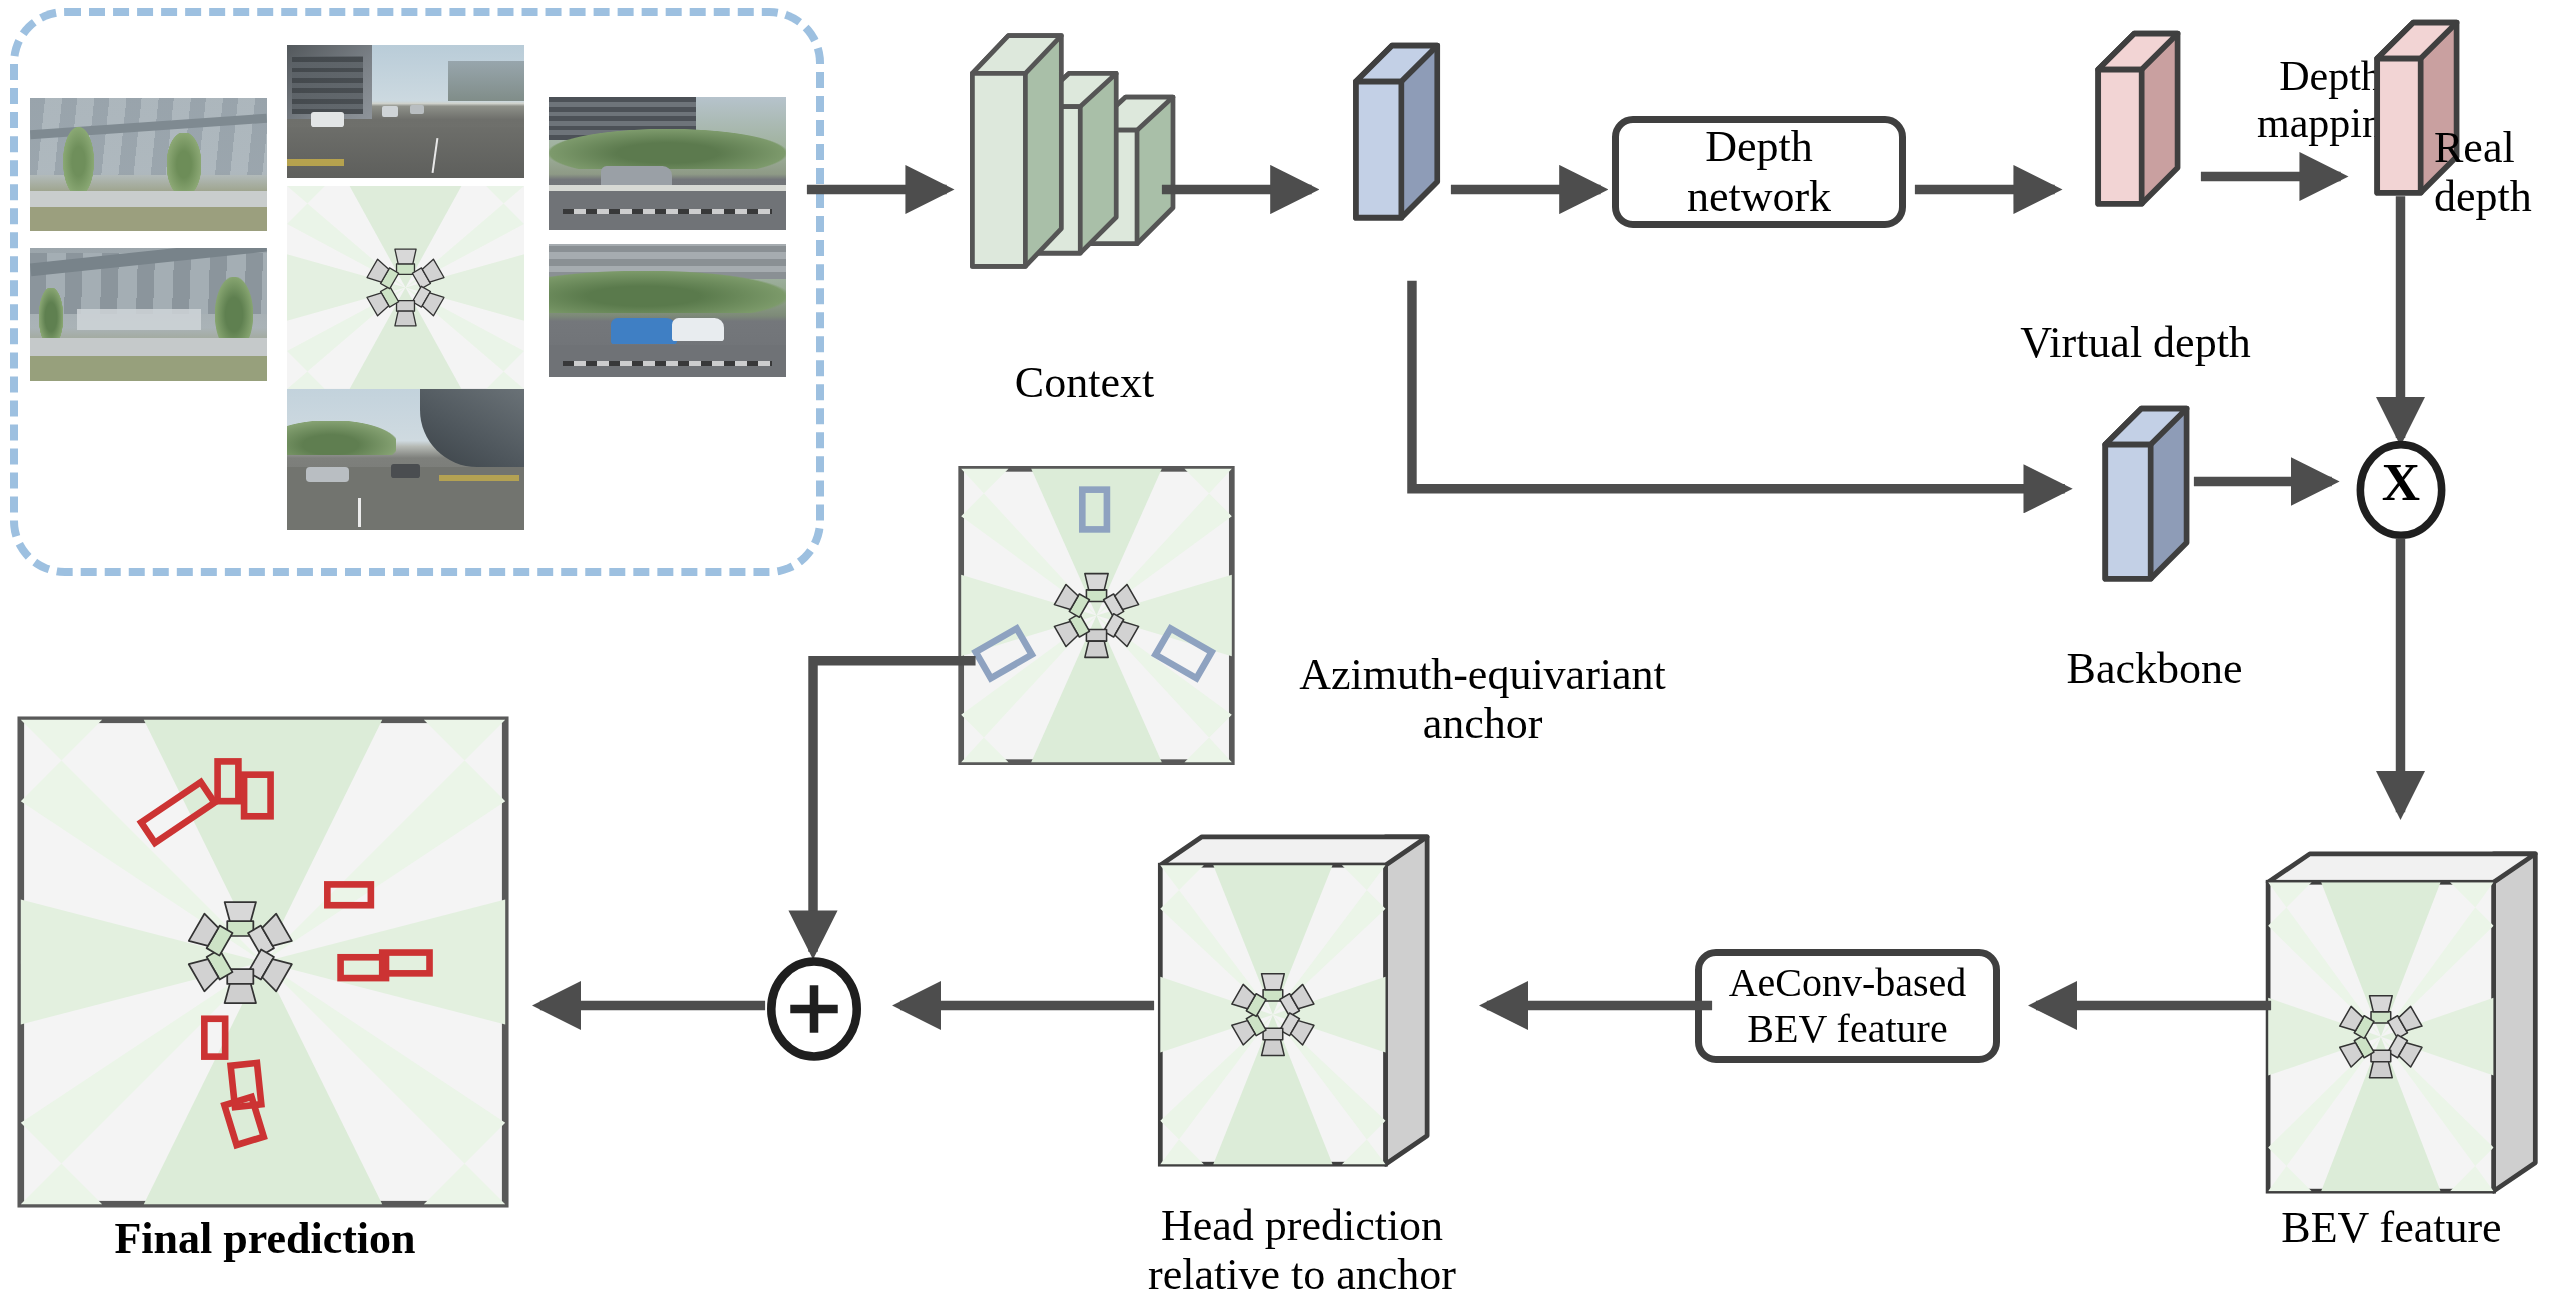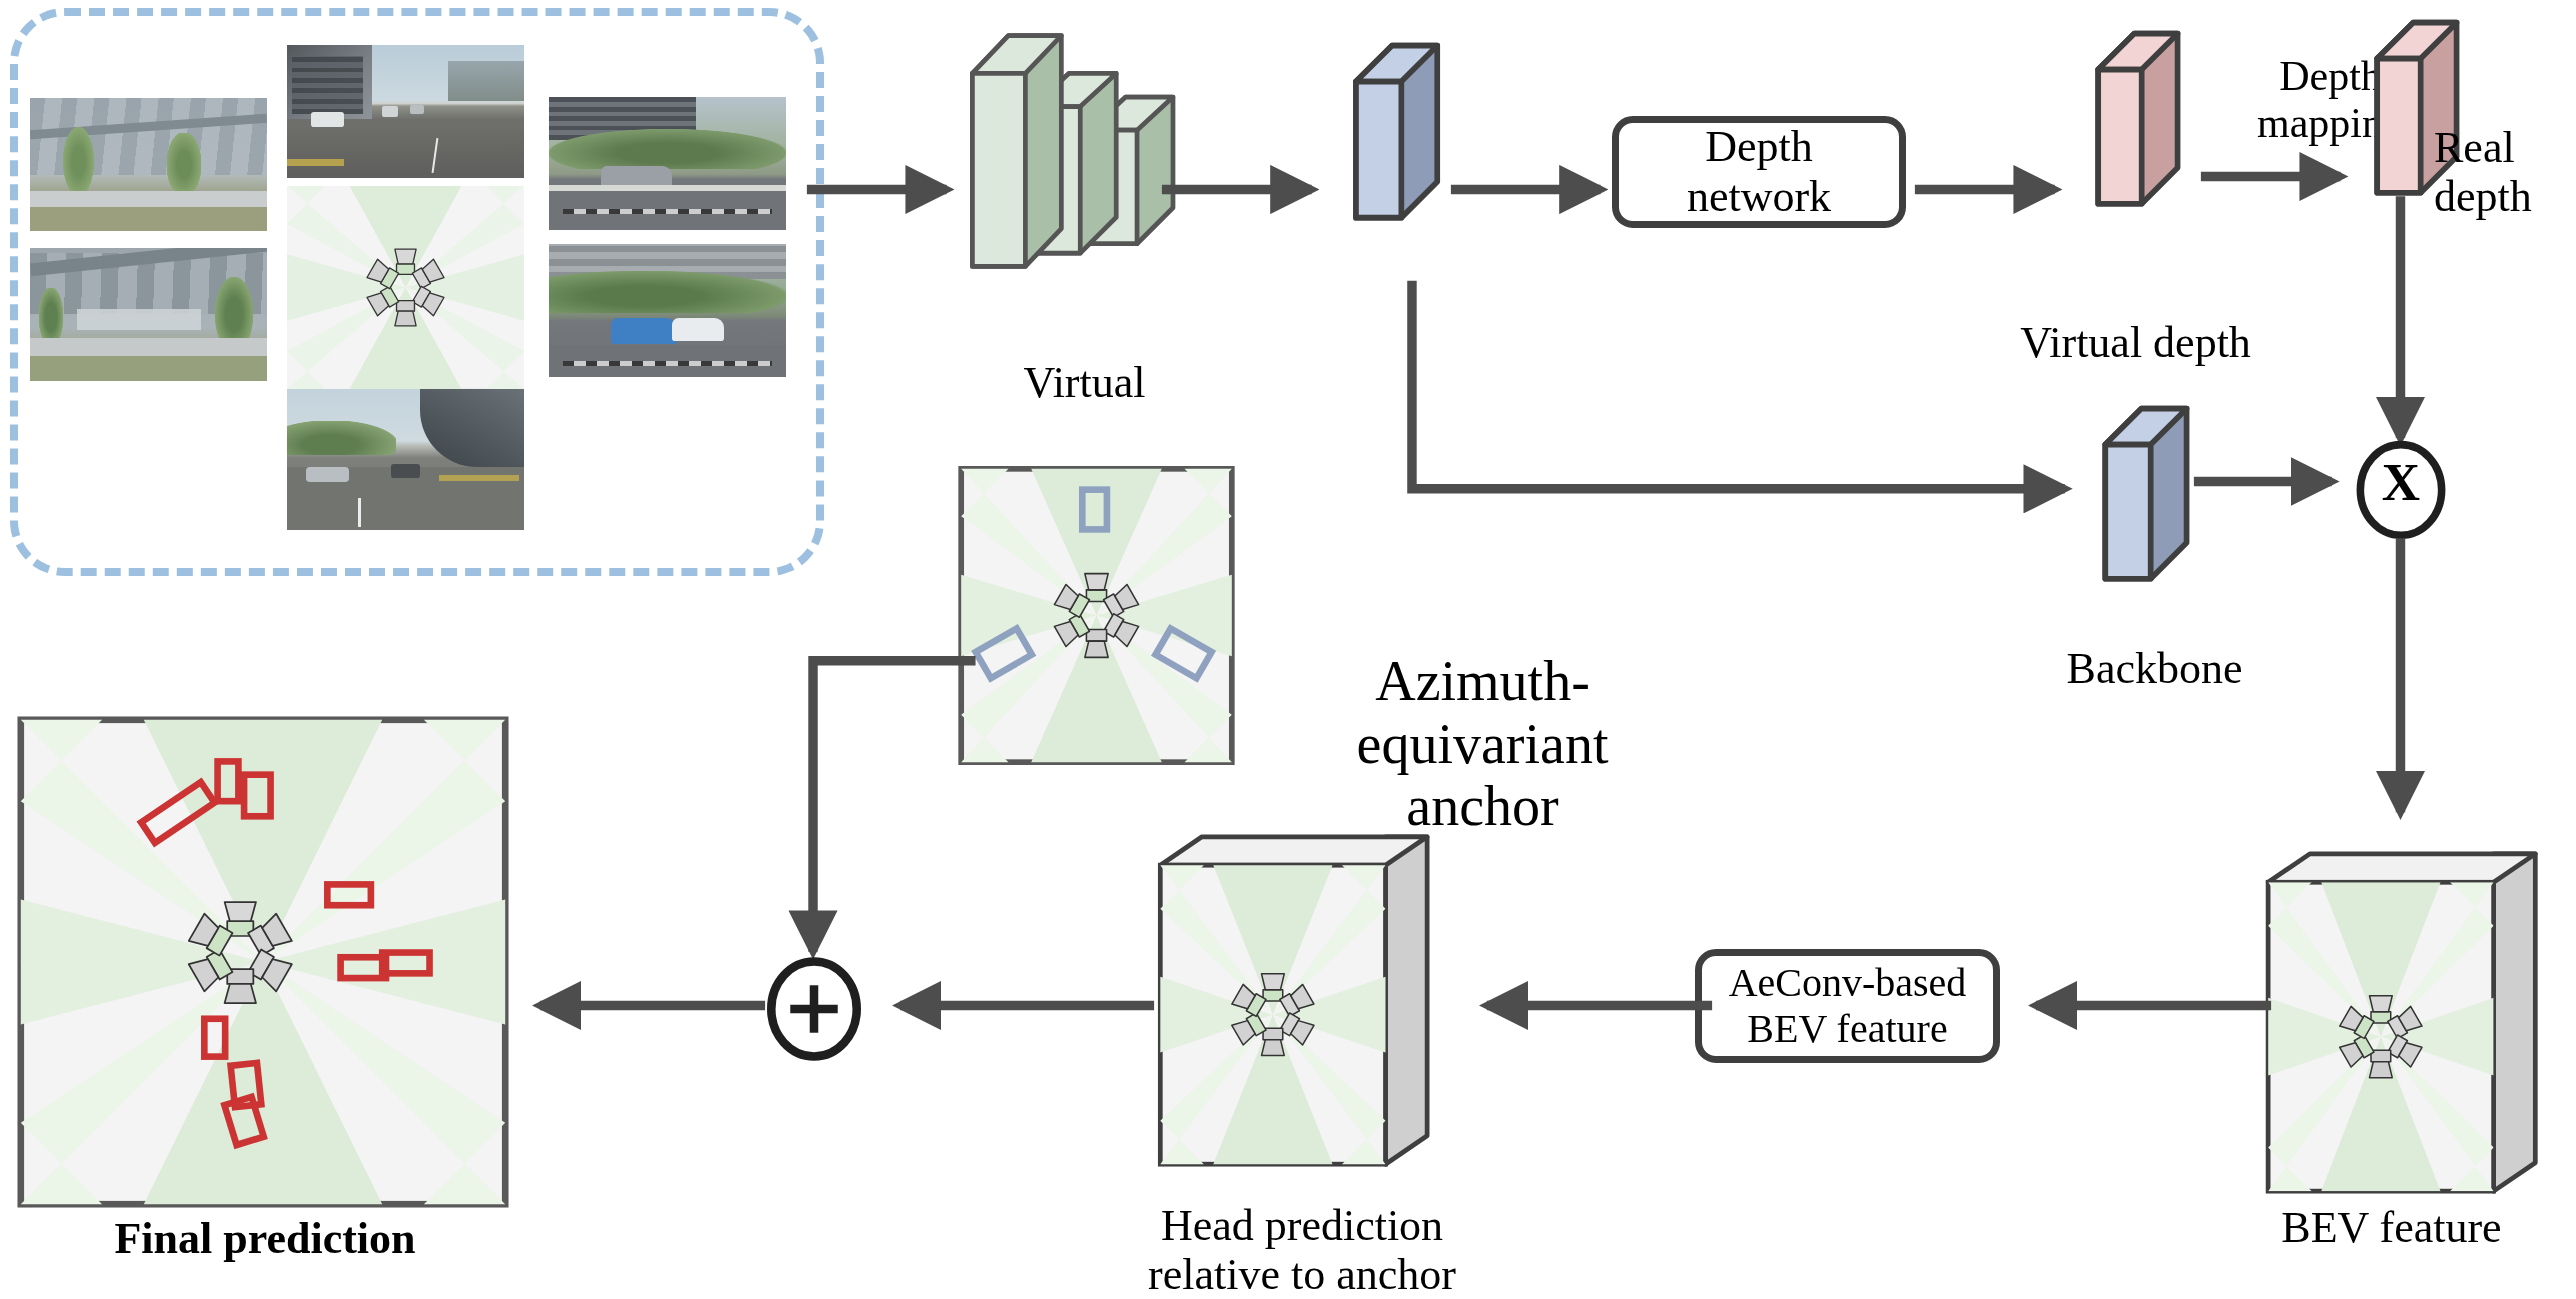--- a/index.html
+++ b/index.html
@@ -175,21 +175,21 @@
 
       <polygon points="80,83 118,48 168,48 168,200 130,238 80,238" fill="#a9bfa8"></polygon>
       <polygon points="80,83 118,48 168,48 130,83" fill="#dde8dc"></polygon>
       <rect x="80" y="83" width="50" height="155" fill="#dde8dc"></rect>
 
       <polygon points="16,48 54,8 110,8 110,212 72,252 16,252" fill="#a9bfa8"></polygon>
       <polygon points="16,48 54,8 110,8 72,48" fill="#dde8dc"></polygon>
       <rect x="16" y="48" width="56" height="204" fill="#dde8dc"></rect>
     </g>
   </svg>
-  <div class="lbl" style="left:928px;top:358px;width:313px;font-size:44px;">Virtual</div>
+  <div class="lbl" style="left:928px;top:358px;width:313px;font-size:44px;">Context</div>
 
   <svg class="abs" style="left:1160px;top:161px;width:180px;height:57px;" viewBox="0 0 190 60">
     <line x1="2" y1="30" x2="160" y2="30" stroke="#4d4d4d" stroke-width="10" marker-end="url(#ah)"></line>
   </svg>
 
   <svg class="abs" style="left:1318px;top:40px;width:161px;height:189px;" viewBox="0 0 170 200">
     <g stroke="#3f3f3f" stroke-width="6" stroke-linejoin="round">
       <polygon points="40,44 78,6 126,6 126,150 88,188 40,188" fill="#8e9cb7"></polygon>
       <polygon points="40,44 78,6 126,6 88,44" fill="#c3d0e6"></polygon>
       <rect x="40" y="44" width="48" height="144" fill="#c3d0e6"></rect>
@@ -422,21 +422,21 @@
             <rect x="-13" y="-33" width="26" height="15" fill="#cde3c6"></rect>
           <polygon points="-10,-33 10,-33 15,-54 -15,-54" fill="#d2d2d2"></polygon>
           </g>
         <g transform="rotate(300)">
             <rect x="-13" y="-33" width="26" height="15" fill="#cde3c6"></rect>
           <polygon points="-10,-33 10,-33 15,-54 -15,-54" fill="#d2d2d2"></polygon>
           </g>
       </g>
     </g>
   </svg>
-  <div class="lbl" style="left:1260px;top:650px;width:445px;font-size:56px;white-space:pre-line;">Azimuth-equivariant
+  <div class="lbl" style="left:1260px;top:650px;width:445px;font-size:44px;white-space:pre-line;">Azimuth-equivariant
 anchor</div>
 
   <svg class="abs" style="left:796px;top:653px;width:189px;height:331px;" viewBox="0 0 200 350">
     <polyline points="190,8 18,8 18,316" fill="none" stroke="#4d4d4d" stroke-width="10" marker-end="url(#ah)"></polyline>
   </svg>
 
   <svg class="abs" style="left:758px;top:953px;width:112px;height:112px;" viewBox="0 0 118 118">
     <ellipse cx="59" cy="59" rx="45" ry="50" fill="#ffffff" stroke="#1f1f1f" stroke-width="9"></ellipse>
     <line x1="34" y1="59" x2="84" y2="59" stroke="#1f1f1f" stroke-width="9"></line>
     <line x1="59" y1="34" x2="59" y2="84" stroke="#1f1f1f" stroke-width="9"></line>

